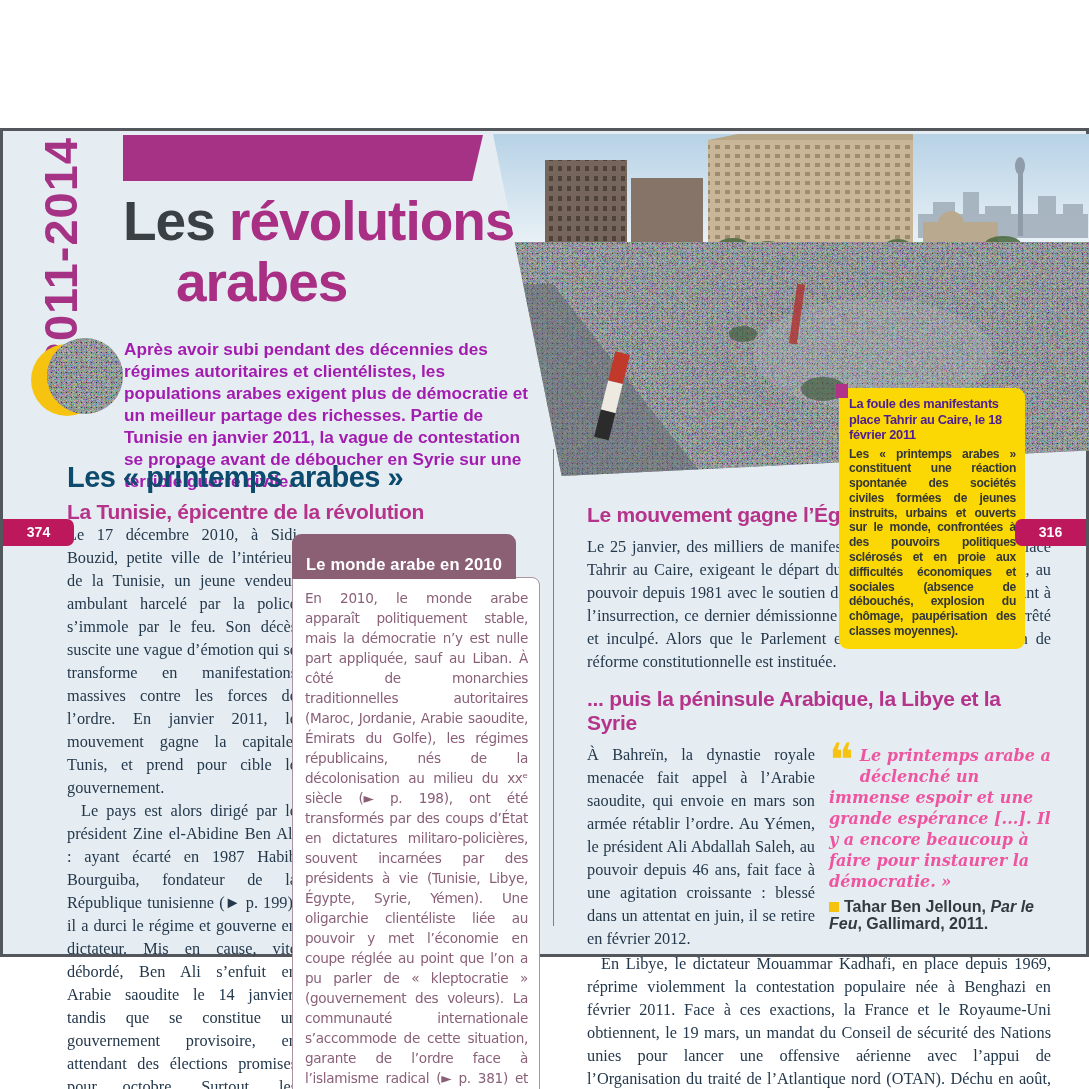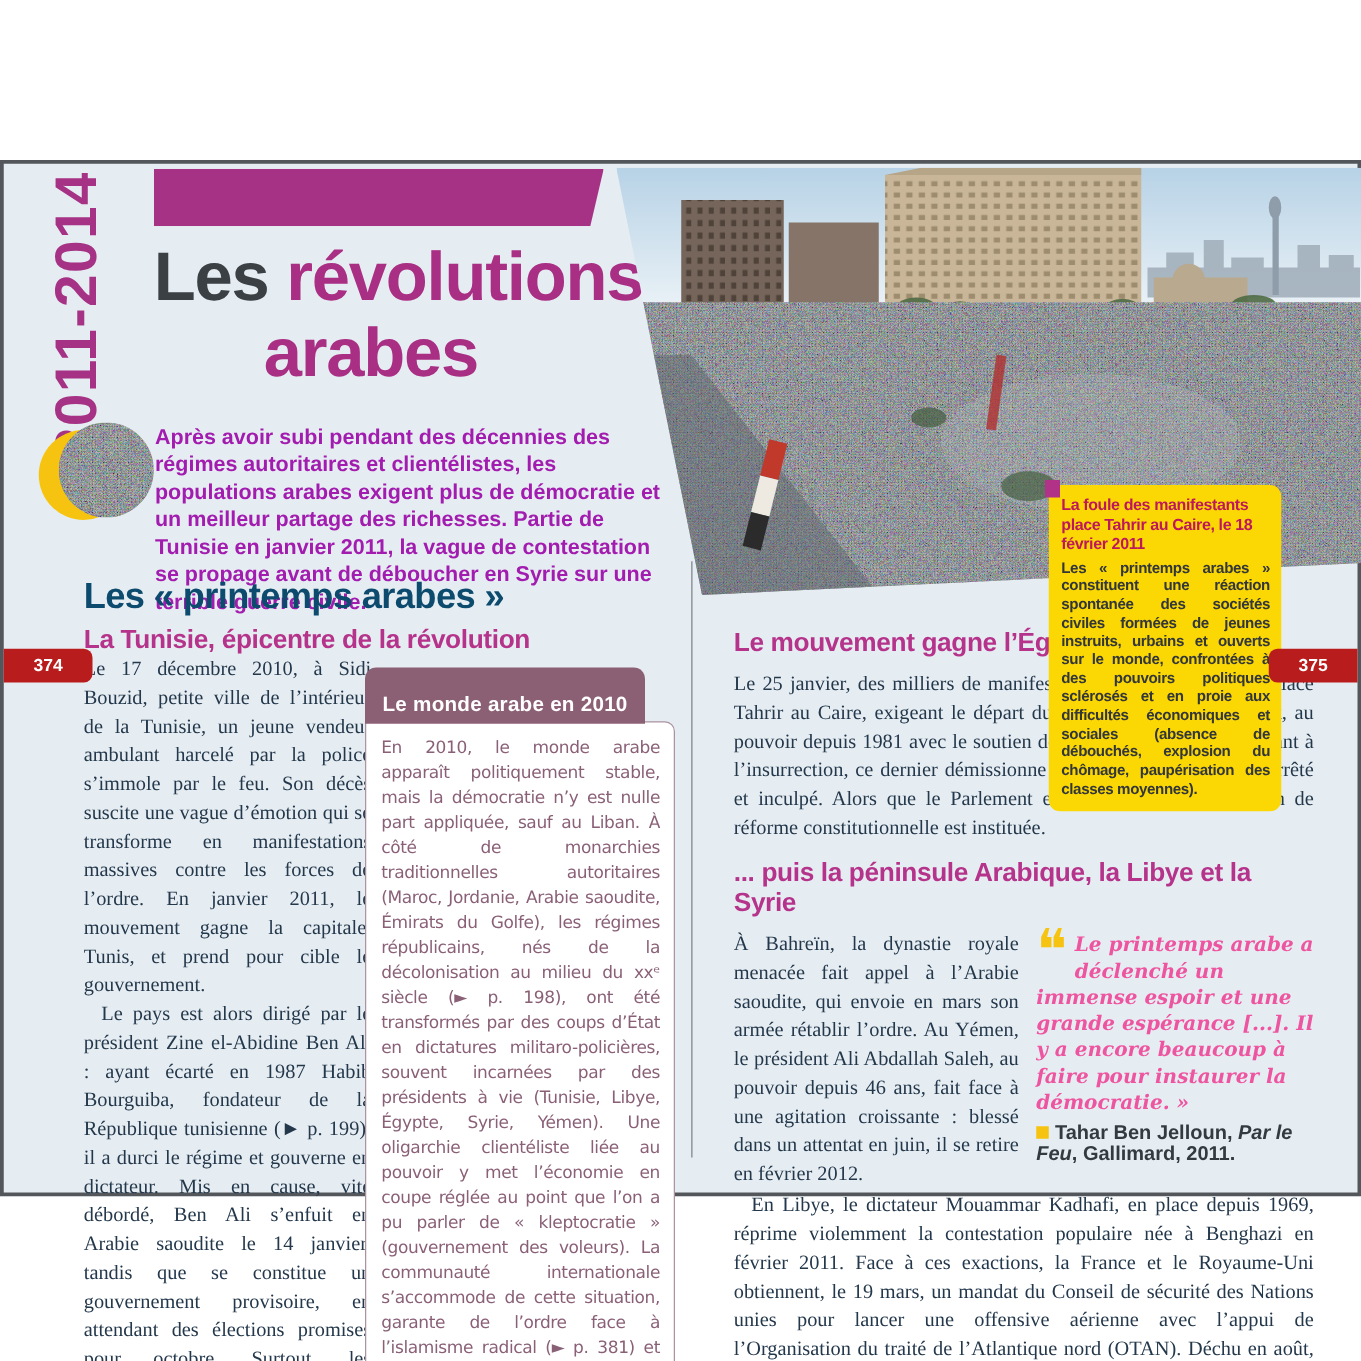--- a/index.html
+++ b/index.html
@@ -10,21 +10,21 @@
           border-left:3px solid #53575b;border-right:3px solid #53575b;box-sizing:border-box;}
   
   .header-bar{position:absolute;left:120px;top:4px;width:360px;height:46px;background:#a63285;
               clip-path:polygon(0 0,100% 0,97% 100%,0 100%);}
   .years{position:absolute;left:34px;top:6px;font-size:47px;font-weight:bold;color:#a63285;
          letter-spacing:1px;white-space:nowrap;transform:rotate(-90deg) translate(-100%,0);
          transform-origin:0 0;line-height:1;}
   .page-title{position:absolute;left:120px;top:60px;font-weight:bold;font-size:55px;
               line-height:61px;letter-spacing:-1px;color:#a92f85;}
   .page-title .t-prefix{color:#3b4045;}
-  .page-title .t-line2{margin-left:88px;}
+  .page-title .t-line2{margin-left:53px;}
   .intro{position:absolute;left:121px;top:207px;width:414px;font-size:17.2px;font-weight:bold;
          color:#a21caf;line-height:22px;}
   .thumb-wrap{position:absolute;left:28px;top:207px;width:96px;height:80px;}
   .thumb-yellow{position:absolute;left:0;top:6px;width:72px;height:72px;border-radius:50%;
                 background:#f6c410;}
   .thumb-photo{position:absolute;left:16px;top:0;width:76px;height:76px;border-radius:50%;overflow:hidden;}
   
   .photo{position:absolute;left:490px;top:3px;width:597px;height:342px;z-index:1;
          clip-path:polygon(0 0,100% 0,100% 92.5%,11.5% 100%);}
   .photo svg{width:100%;height:100%;display:block;}
@@ -59,25 +59,25 @@
               font-family:"DejaVu Serif",serif;}
   .quote-text{font-family:"DejaVu Serif",serif;font-style:italic;font-size:16px;
               line-height:21px;color:#ee55a0;font-weight:bold;}
   .quote-attr{margin-top:6px;font-size:16px;color:#333a40;line-height:17px;font-weight:bold;}
   .attr-bullet{display:inline-block;width:10px;height:10px;background:#f6c410;margin-right:5px;}
   .attr-book{font-style:italic;}
   
   .caption{position:absolute;left:836px;top:257px;width:186px;background:#fbd704;z-index:5;
            border-radius:9px;padding:8px 9px 10px 10px;box-sizing:border-box;}
   .caption-corner{position:absolute;left:-3px;top:-4px;width:12px;height:14px;background:#b03388;z-index:-1;}
-  .caption-title{font-size:12.8px;font-weight:bold;color:#be185d;line-height:15.5px;letter-spacing:-0.3px;}
+  .caption-title{font-size:12.8px;font-weight:bold;color:#4c1d95;line-height:15.5px;letter-spacing:-0.3px;}
   .caption-body{margin-top:4px;font-size:12.1px;font-weight:bold;color:#33373a;line-height:14.8px;
                 text-align:justify;letter-spacing:-0.3px;}
   
-  .tab{position:absolute;top:388px;width:71px;height:27px;background:#b91c1c;color:#ffffff;
+  .tab{position:absolute;top:388px;width:71px;height:27px;background:#be185d;color:#ffffff;
        font-weight:bold;font-size:14px;text-align:center;line-height:27px;z-index:6;}
   .tab-left{left:0;border-radius:0 7px 7px 0;}
   .tab-right{right:0;border-radius:7px 0 0 7px;}
 </style>
 </head>
 <body>
 
 <div class="spread">
 
   <div class="header-bar"></div>
@@ -197,15 +197,15 @@
           <span class="attr-bullet"></span><span>Tahar Ben Jelloun, </span><span class="attr-book">Par le Feu</span><span>, Gallimard, 2011.</span>
         </div>
       </div>
       <p class="body-serif">À Bahreïn, la dynastie royale menacée fait appel à l’Arabie saoudite, qui envoie en mars son armée rétablir l’ordre. Au Yémen, le président Ali Abdallah Saleh, au pouvoir depuis 46 ans, fait face à une agitation croissante : blessé dans un attentat en juin, il se retire en février 2012.</p>
       <p class="body-serif indent">En Libye, le dictateur Mouammar Kadhafi, en place depuis 1969, réprime violemment la contestation populaire née à Benghazi en février 2011. Face à ces exactions, la France et le Royaume-Uni obtiennent, le 19 mars, un mandat du Conseil de sécurité des Nations unies pour lancer une offensive aérienne avec l’appui de l’Organisation du traité de l’Atlantique nord (OTAN). Déchu en août, traqué, le dictateur est finalement mis à mort par les insurgés le 20 octobre.</p>
 
     </div>
   </div>
 
   <div class="tab tab-left">374</div>
-  <div class="tab tab-right">375</div>
+  <div class="tab tab-right">316</div>
 
 </div>
 
 </body></html>

